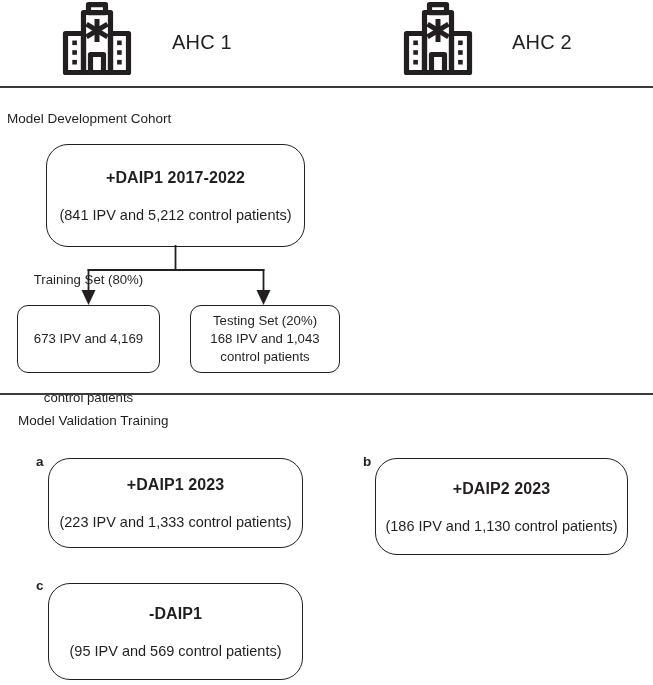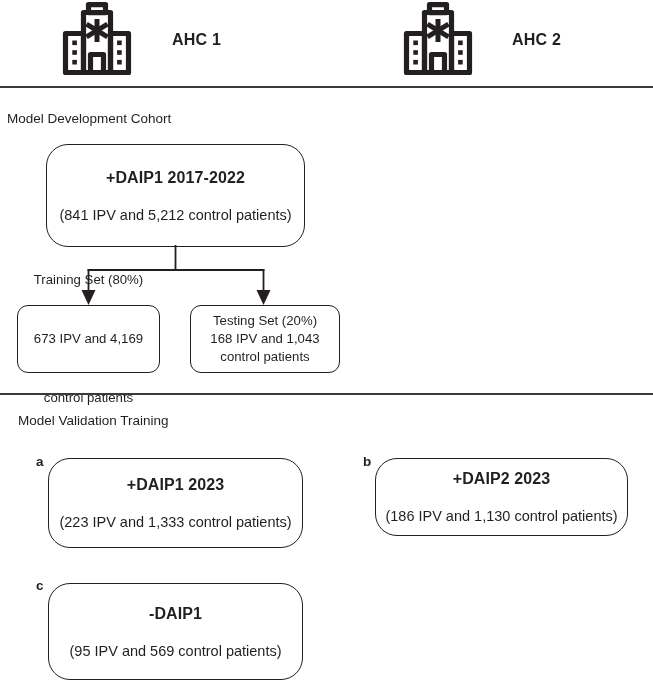--- a/index.html
+++ b/index.html
@@ -25,22 +25,22 @@
   }
 
   
   .site-icon {
     position: absolute;
     width: 80px;
     height: 76px;
   }
   .site-label {
     position: absolute;
-    font-size: 16px;
-    font-weight: 700;
+    font-size: 20px;
+    font-weight: 400;
     letter-spacing: 0.2px;
     color: #231f20;
     white-space: nowrap;
   }
 
   
   .divider {
     position: absolute;
     left: 0;
     width: 653px;
@@ -208,21 +208,21 @@
 
   <div class="section-label" style="left:18px; top:413px;">Model Validation Training</div>
 
   <div class="panel-tag" style="left:36px; top:454px;">a</div>
   <div class="node big" style="left:48px; top:458px; width:255px; height:90px;">
     <div class="title">+DAIP1 2023</div>
     <div class="sub">(223 IPV and 1,333 control patients)</div>
   </div>
 
   <div class="panel-tag" style="left:363px; top:454px;">b</div>
-  <div class="node big" style="left:375px; top:458px; width:253px; height:78px;">
+  <div class="node big" style="left:375px; top:458px; width:253px; height:97px;">
     <div class="title">+DAIP2 2023</div>
     <div class="sub">(186 IPV and 1,130 control patients)</div>
   </div>
 
   <div class="panel-tag" style="left:36px; top:578px;">c</div>
   <div class="node big" style="left:48px; top:583px; width:255px; height:97px;">
     <div class="title">-DAIP1</div>
     <div class="sub">(95 IPV and 569 control patients)</div>
   </div>
 

